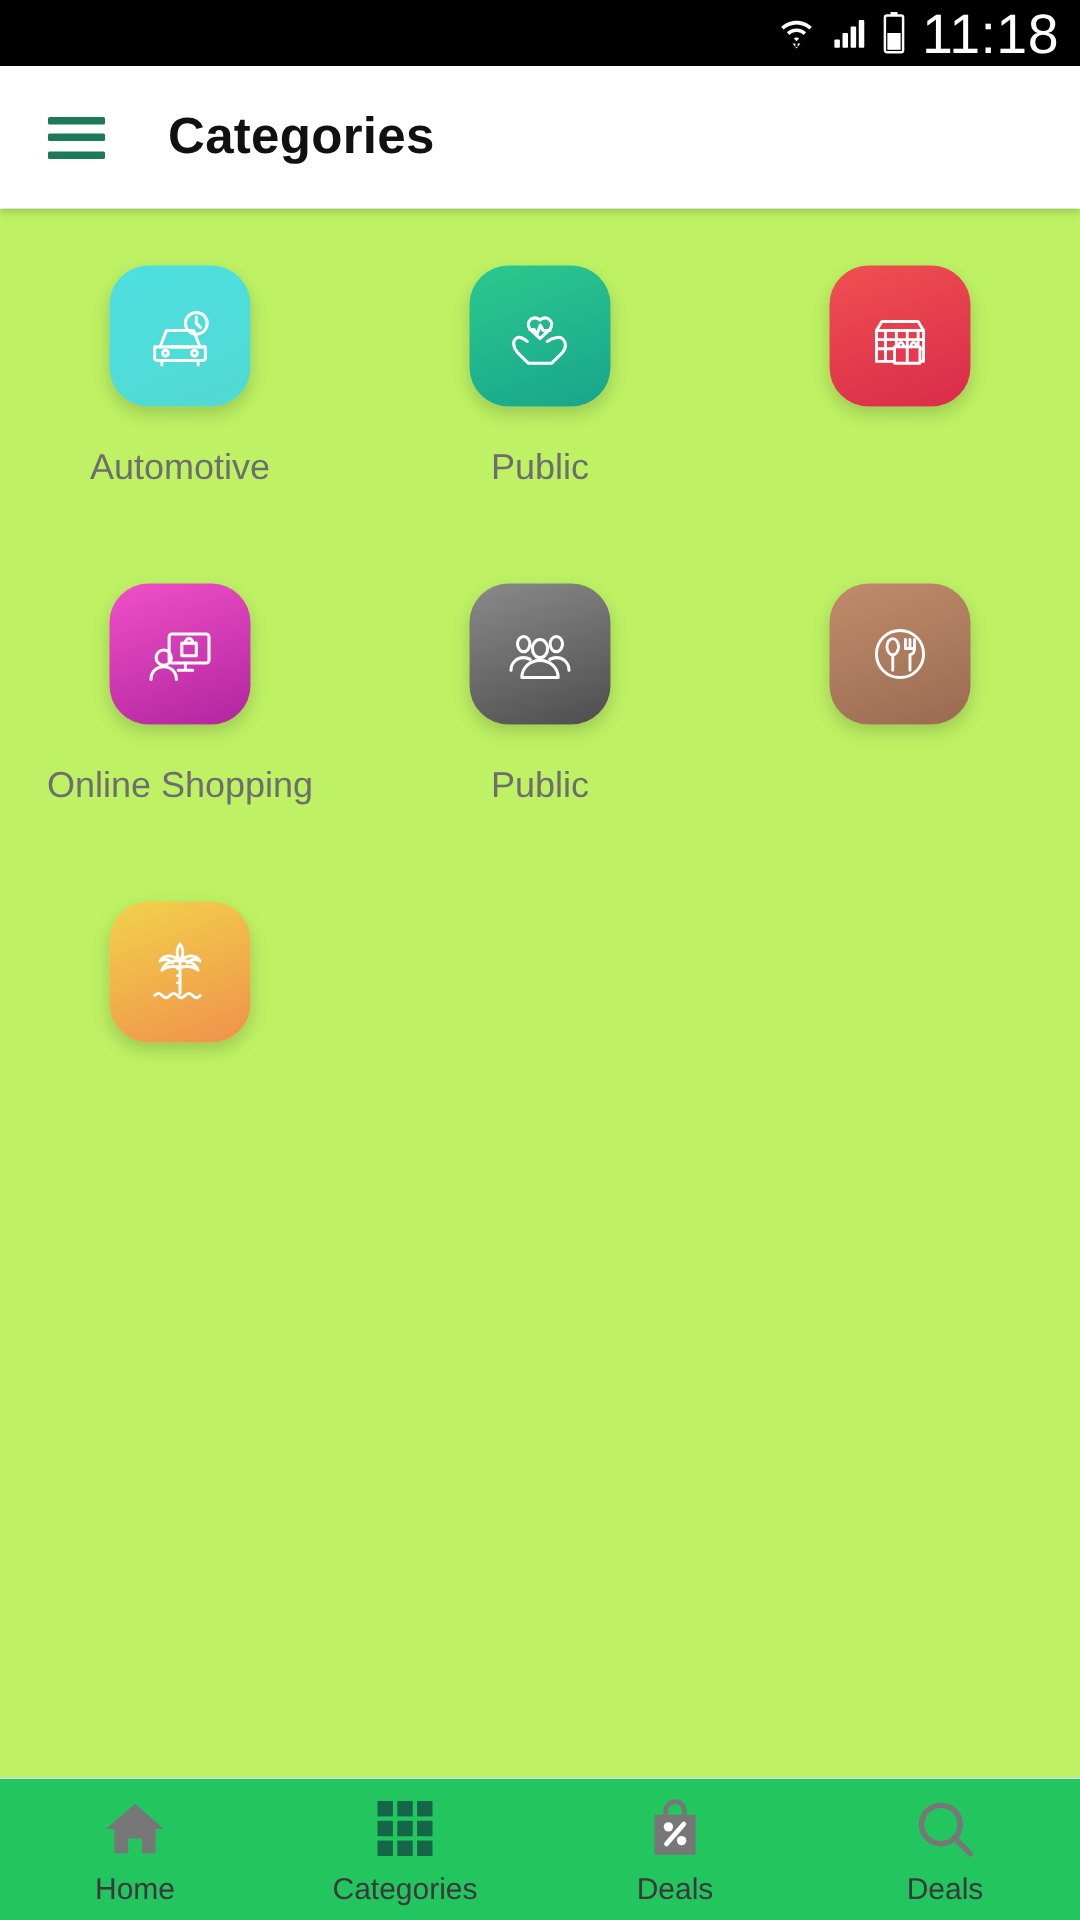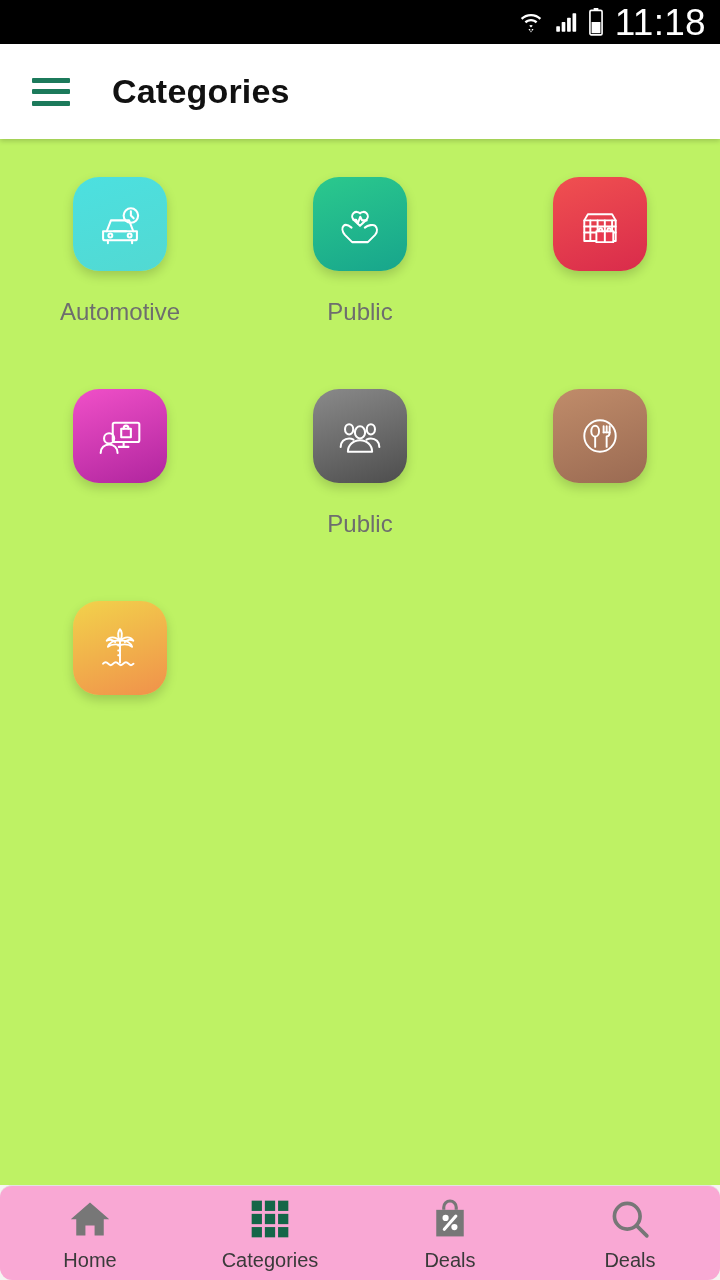--- a/index.html
+++ b/index.html
@@ -42,22 +42,22 @@
     cursor:pointer;
   }
   .tile svg { width:58px; height:58px; }
   .cat-label {
     margin-top:28px; font-size:24px; color:#6E6E6E;
     text-align:center; line-height:1.1; max-width:200px;
   }
 
   
   .bottomnav {
-    flex:0 0 95px; background:#f9a8d4; border-top:1px solid #E3E3E1;
-    display:flex; align-items:center;border-radius:12px;
+    flex:0 0 95px; background:#22c55e; border-top:1px solid #E3E3E1;
+    display:flex; align-items:center;
   }
   .nav-item {
     flex:1; display:flex; flex-direction:column; align-items:center;
     justify-content:center; gap:9px; cursor:pointer;
   }
   .nav-item svg { display:block; }
   .nav-label { font-size:20px; color:#3A3A3A; line-height:1; }
   .nav-item.active .nav-label { color:#3A3A3A; }
 </style>
 </head>
@@ -149,20 +149,21 @@
         <div class="tile" style="background:linear-gradient(160deg,#F050C8,#B0259E);">
           <svg viewBox="0 0 48 48" fill="none" stroke="#fff" stroke-width="1.7" stroke-linecap="round" stroke-linejoin="round">
             <rect x="18" y="13" width="22" height="16" rx="1.5"></rect>
             <path d="M27 29v4M23 33h8"></path>
             <path d="M25 18h8v7h-8z"></path>
             <path d="M27 18a2 2.6 0 0 1 4 0"></path>
             <circle cx="15" cy="26" r="4.2"></circle>
             <path d="M8 38c0-4.2 3.1-7 7-7s7 2.8 7 7"></path>
           </svg>
         </div>
+        <div class="cat-label">Online Shopping</div>
       </div>
 
       <div class="cell">
         <div class="tile" style="background:linear-gradient(160deg,#8A8A8A,#4D4D4D);">
           <svg viewBox="0 0 48 48" fill="none" stroke="#fff" stroke-width="1.7" stroke-linecap="round" stroke-linejoin="round">
             <ellipse cx="15" cy="18.5" rx="3.4" ry="4.2"></ellipse>
             <ellipse cx="33" cy="18.5" rx="3.4" ry="4.2"></ellipse>
             <path d="M8 33c0-4 3-7 7-7 1.4 0 2.6.4 3.6 1"></path>
             <path d="M40 33c0-4-3-7-7-7-1.4 0-2.6.4-3.6 1"></path>
             <ellipse cx="24" cy="21" rx="4.2" ry="5"></ellipse>

